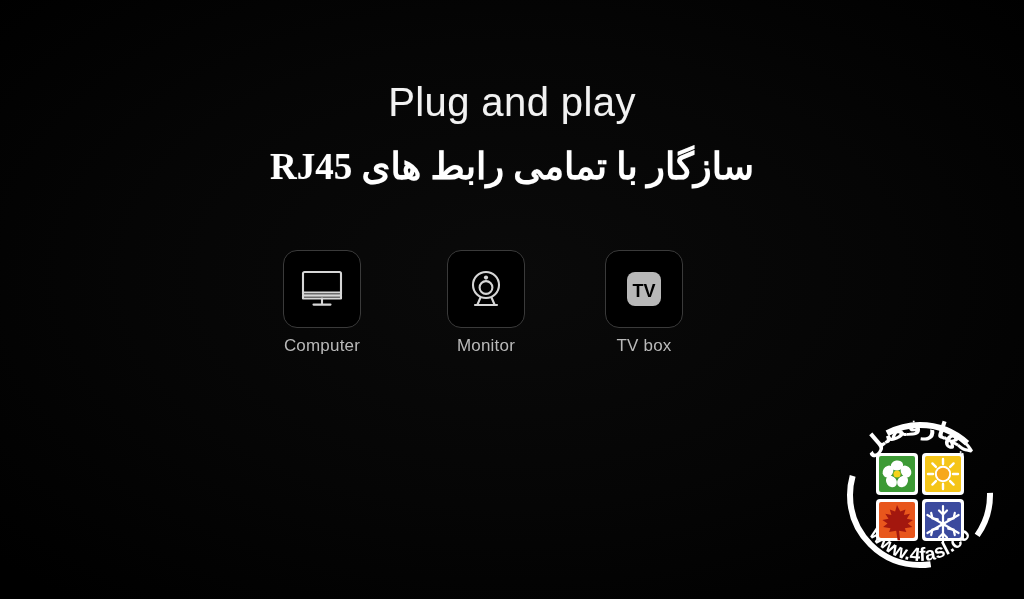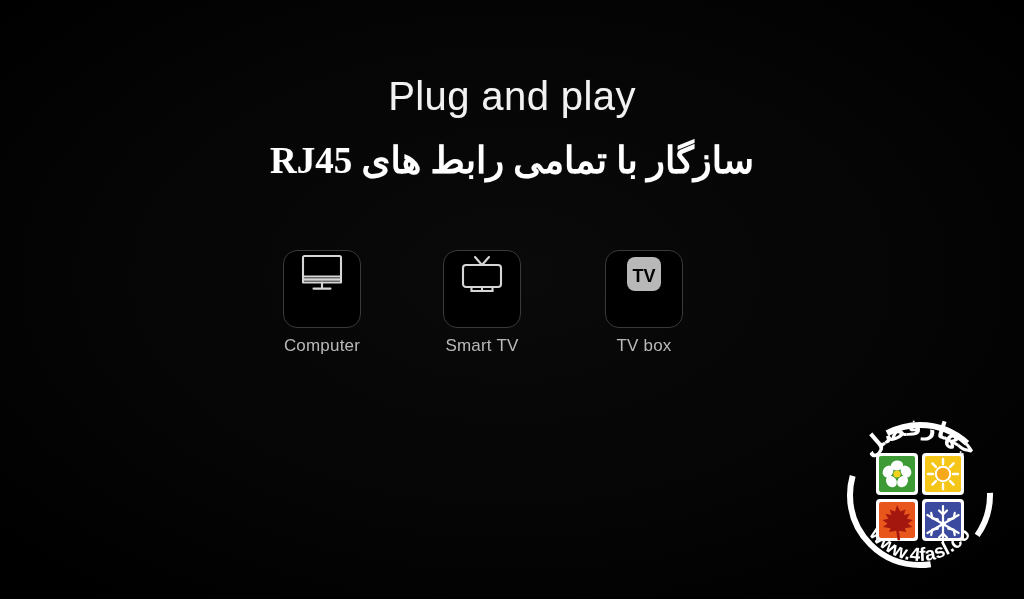--- a/index.html
+++ b/index.html
@@ -32,21 +32,21 @@
     top: 64px;
     width: 1024px;
     text-align: center;
   }
   .title-en {
     color: #f2f2f2;
     font-size: 40px;
     font-weight: 300;
     letter-spacing: 0.4px;
     line-height: 1.2;
-    margin: 8px;
+    margin: 14px;
     text-shadow: 0 0 1px rgba(255,255,255,0.25);
   }
   .title-fa {
     direction: rtl;
     unicode-bidi: isolate;
     color: #ffffff;
     font-size: 37px;
     font-weight: 700;
     line-height: 1.25;
     margin: 18px 0 0 0;
@@ -70,21 +70,21 @@
     display: flex;
     flex-direction: column;
     align-items: center;
   }
   .tile {
     width: 76px;
     height: 76px;
     border: 1px solid #3a3a3a;
     border-radius: 14px;
     display: flex;
-    align-items: flex-start;
+    align-items: center;
     justify-content: center;
     background: #000000;
   }
   .tile svg {
     display: block;
   }
   .device-label {
     margin-top: 8px;
     color: #b9b9b9;
     font-size: 17px;
@@ -129,36 +129,36 @@
             <path d="M5 28.5 H43 V31.5 H5 Z"></path>
             <path d="M24 31.5 V37"></path>
             <path d="M15.5 37.6 H32.5"></path>
           </svg>
         </span>
       </div>
       <div class="device-label">Computer</div>
     </div>
 
 
-
-    <div class="device col1">
+    <div class="device col3">
       <div class="tile">
         <span>
-          <svg width="48" height="46" viewBox="0 0 48 46" fill="none" stroke="#d6d6d6" stroke-width="2.1" stroke-linecap="round" stroke-linejoin="round">
-            <path d="M17 6 L24 14 L31 6"></path>
-            <rect x="5" y="14" width="38" height="22" rx="3"></rect>
-            <path d="M24 36 V40"></path>
-            <path d="M13.5 40 H34.5"></path>
-            <path d="M13.5 40 V36"></path>
-            <path d="M34.5 40 V36"></path>
+          <svg width="46" height="46" viewBox="0 0 46 46" fill="none" stroke="#d6d6d6" stroke-width="2.1" stroke-linecap="round" stroke-linejoin="round">
+            <circle cx="23" cy="19" r="13"></circle>
+            <circle cx="23" cy="21.5" r="6.4"></circle>
+            <circle cx="23" cy="11.6" r="2.1" fill="#d6d6d6" stroke="none"></circle>
+            <path d="M17.5 31.5 L14.5 38.5"></path>
+            <path d="M28.5 31.5 L31.5 38.5"></path>
+            <path d="M12 39 H34"></path>
           </svg>
         </span>
       </div>
-      <div class="device-label">Smart TV</div>
+      <div class="device-label">Monitor</div>
     </div>
+
 
     <div class="device col2">
       <div class="tile">
         <span>
           <svg width="46" height="46" viewBox="0 0 46 46" fill="none">
             <rect x="6" y="6" width="34" height="34" rx="8" fill="#b8b8b8"></rect>
             <text x="23" y="31" text-anchor="middle" font-family="Liberation Sans, sans-serif" font-size="18" font-weight="700" fill="#000000">TV</text>
           </svg>
         </span>
       </div>

